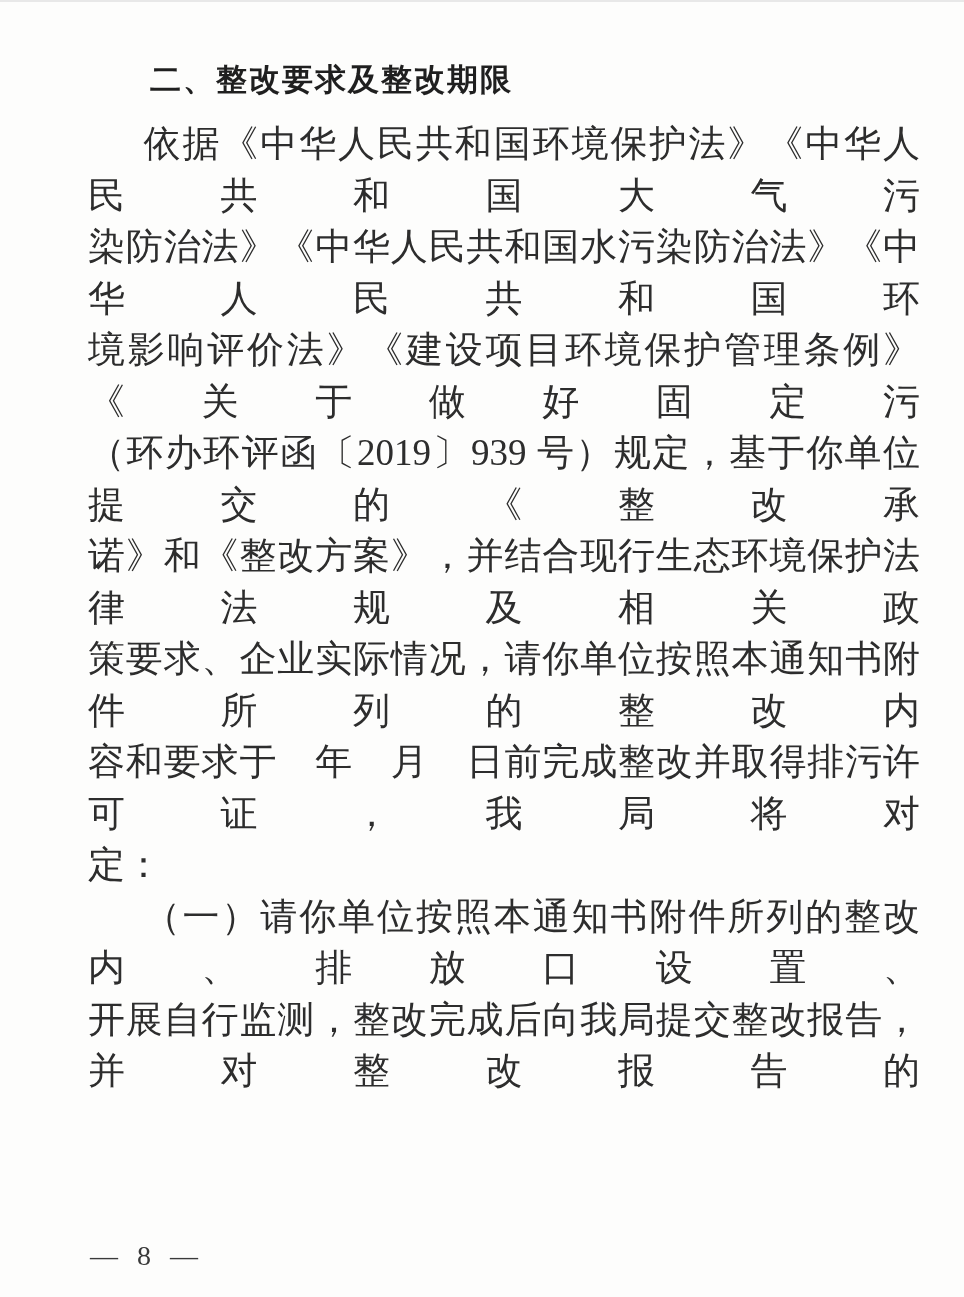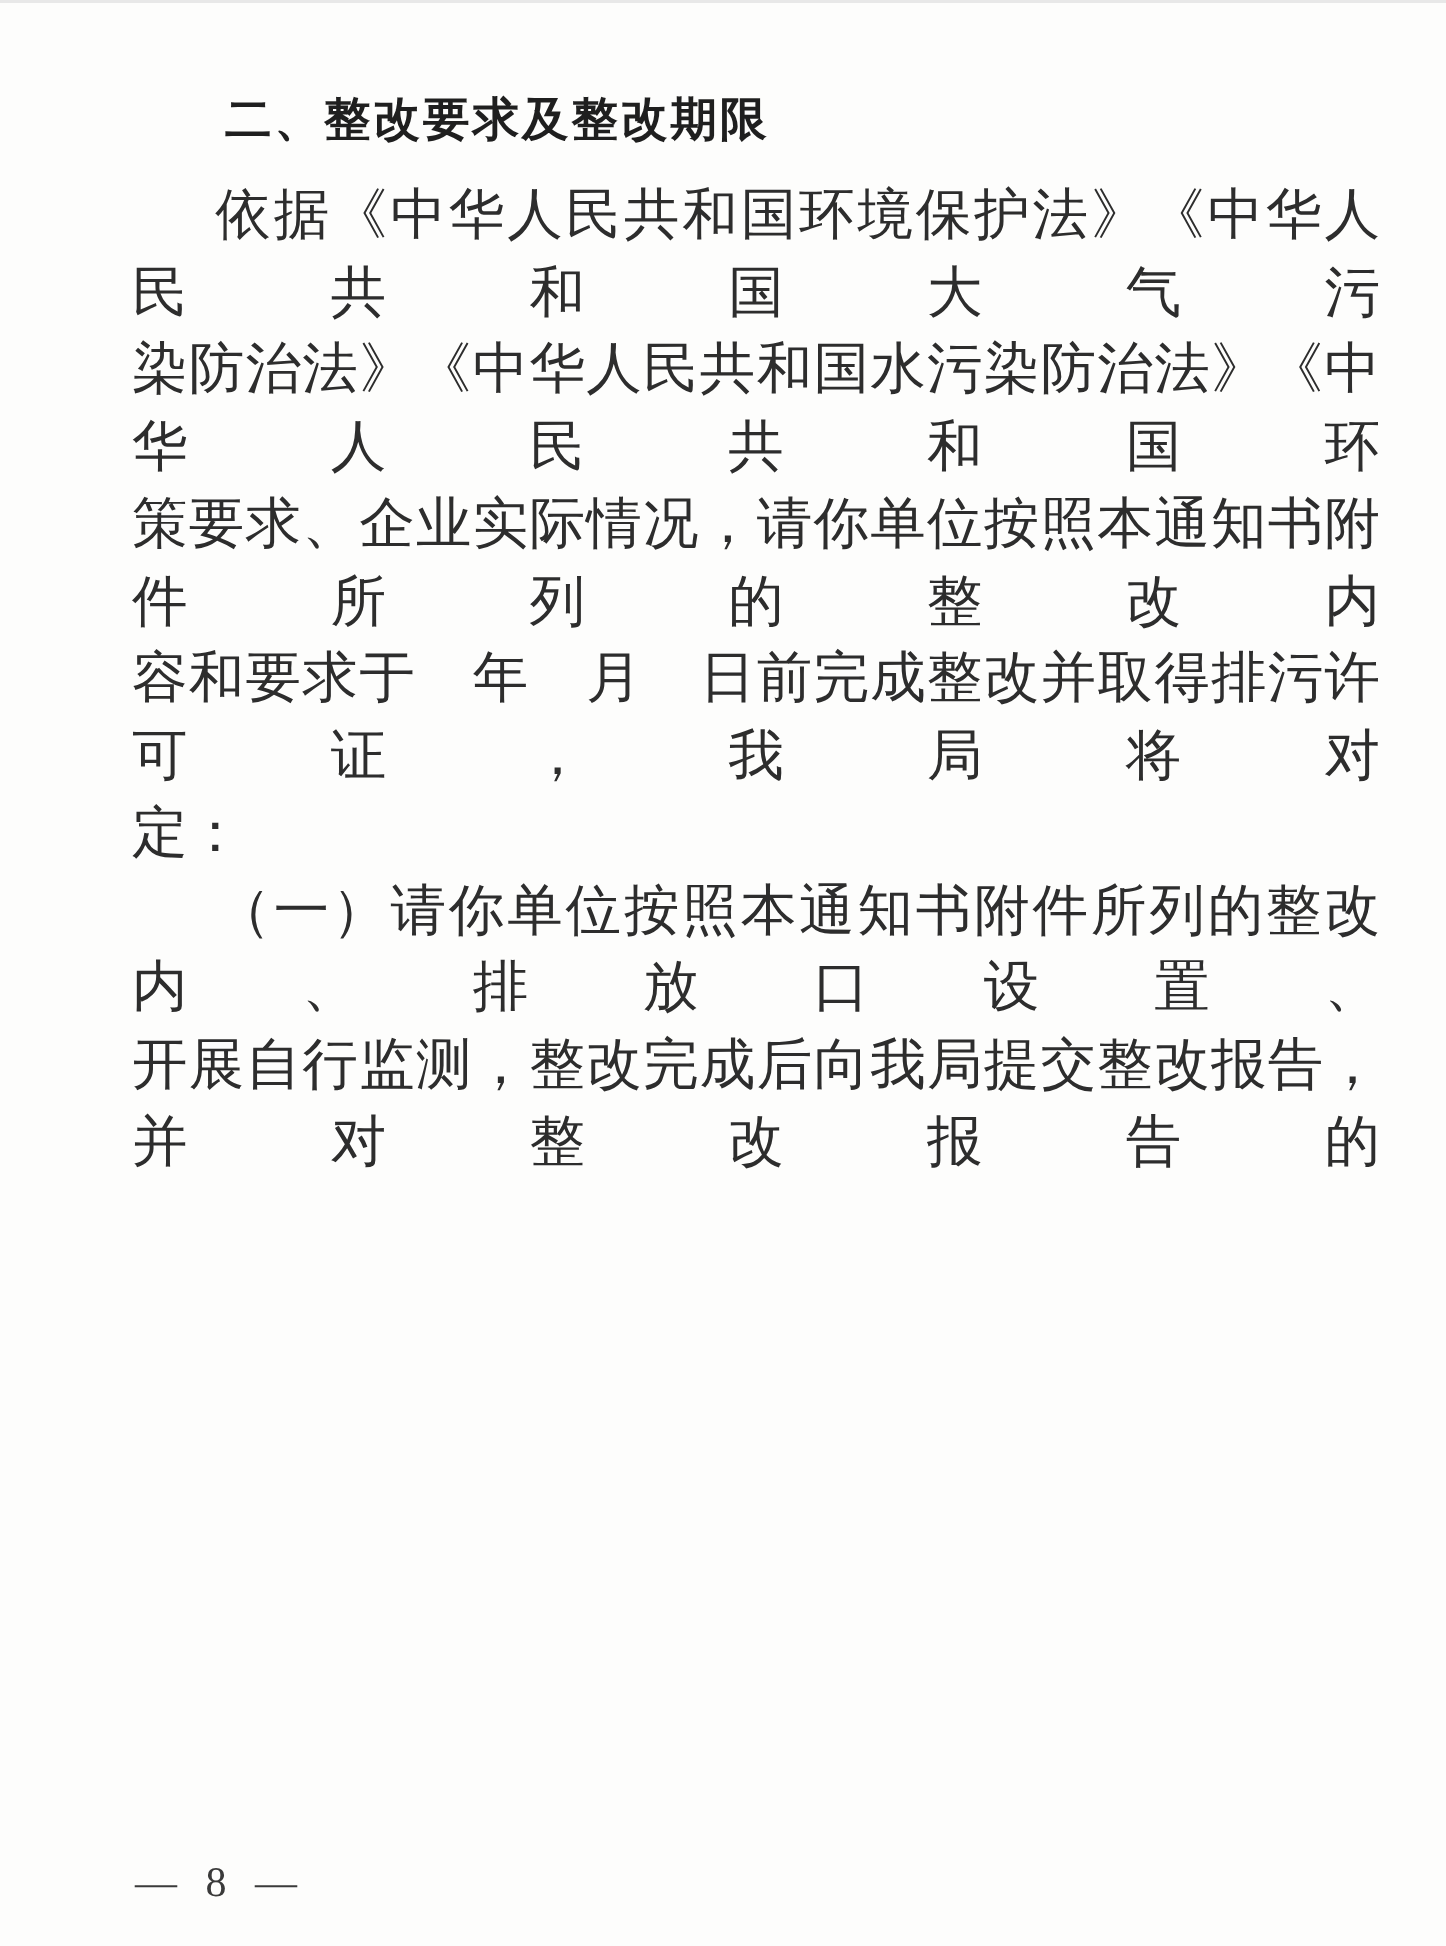--- a/index.html
+++ b/index.html
@@ -57,20 +57,23 @@
 </style>
 </head>
 <body>
 
 <div class="page">
   <div class="content">
     <h2 class="heading">二、整改要求及整改期限</h2>
     <div id="document-body">
         <div class="line just indent">依据《中华人民共和国环境保护法》《中华人民共和国大气污</div>
         <div class="line just">染防治法》《中华人民共和国水污染防治法》《中华人民共和国环</div>
+        <div class="line just">境影响评价法》《建设项目环境保护管理条例》《关于做好固定污</div>
+        <div class="line just">（环办环评函〔2019〕939 号）规定，基于你单位提交的《整改承</div>
+        <div class="line just">诺》和《整改方案》，并结合现行生态环境保护法律法规及相关政</div>
         <div class="line just">策要求、企业实际情况，请你单位按照本通知书附件所列的整改内</div>
         <div class="line just">容和要求于　年　月　日前完成整改并取得排污许可证，我局将对</div>
         <div class="line">定：</div>
         <div class="line just indent">（一）请你单位按照本通知书附件所列的整改内、排放口设置、</div>
         <div class="line just">开展自行监测，整改完成后向我局提交整改报告，并对整改报告的</div>
       </div>
   </div>
   <div class="footer">
     <span>— 8 —</span>
   </div>

